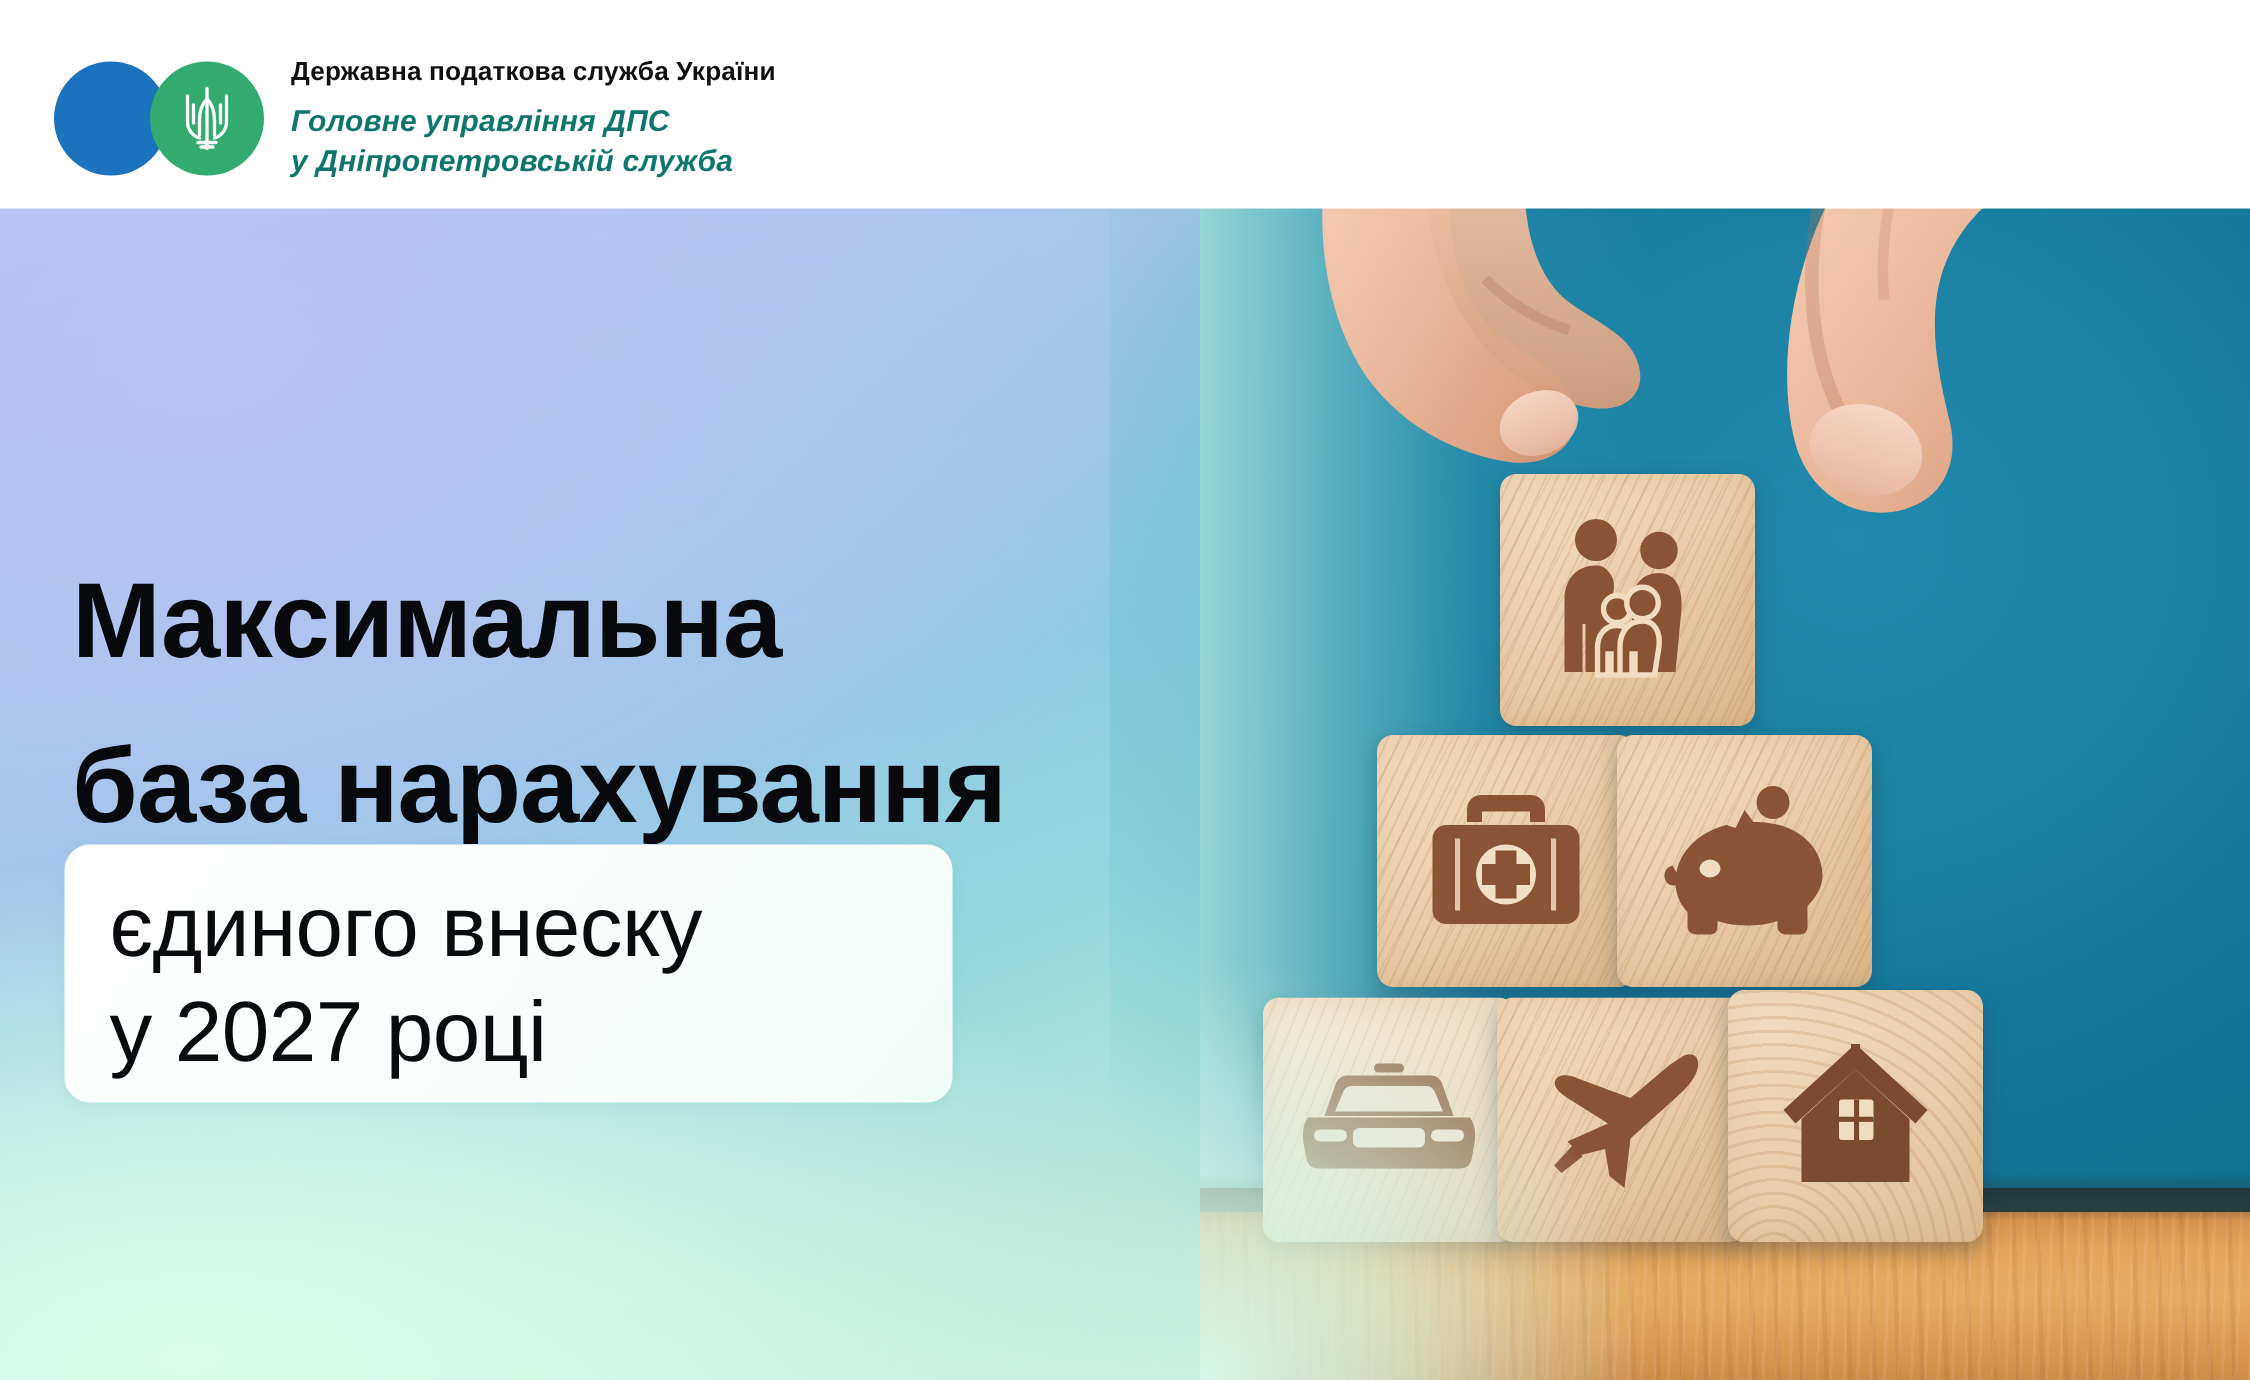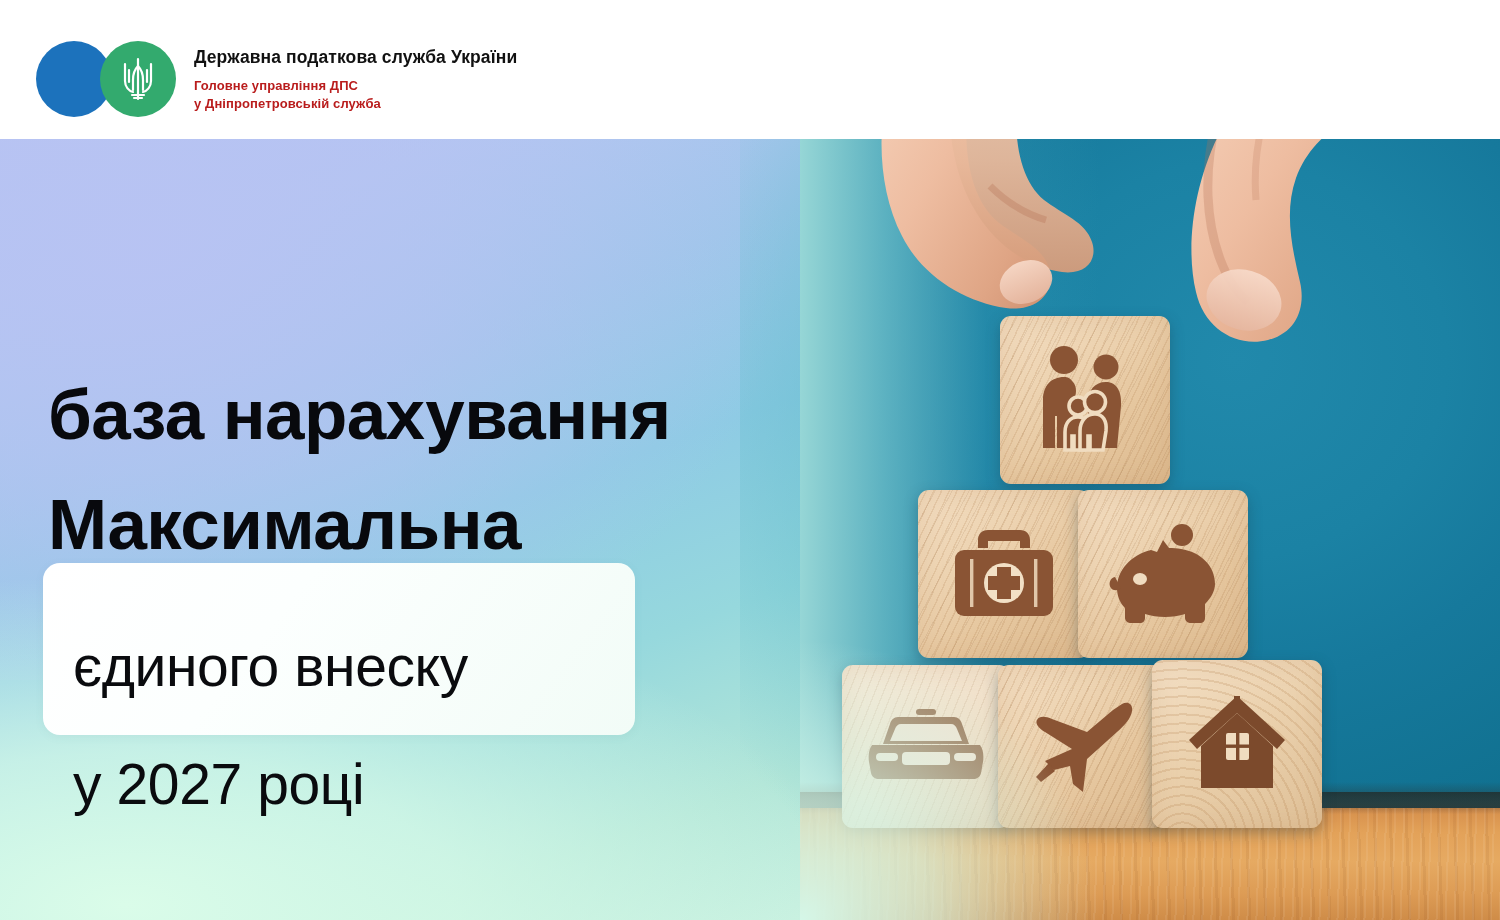--- a/index.html
+++ b/index.html
@@ -46,22 +46,22 @@
     display:flex; align-items:center; justify-content:center;
   }
   .logo-circle-green svg { display:block; }
 
   .header-text { display:flex; flex-direction:column; justify-content:center; }
   .org-line1 {
     font-size:17.5px; font-weight:bold; color:#111111;
     letter-spacing:.1px; line-height:1.3; margin-bottom:9px;
   }
   .org-line2, .org-line3 {
-    font-size:13px; font-weight:bold; color:#b91c1c;
-    letter-spacing:.1px; line-height:1.35;
+    font-size:20px; font-weight:bold; color:#0f766e;
+    letter-spacing:.1px; line-height:1.35;font-style:italic;
   }
 
   
   .bg {
     position:absolute; left:0; top:120px;
     width:1500px; height:800px;
     overflow:hidden;
     background:
       linear-gradient(160deg,
         #b6c3f2 0%,
@@ -229,21 +229,21 @@
     border-radius:17px;
     z-index:21;
     box-shadow:0 2px 10px rgba(90,130,130,.07);
     padding:20px 28px 0 30px;
   }
   .subtitle {
     font-size:57px; line-height:70px;
     font-weight:normal; color:#0a0b0e;
     letter-spacing:-.4px;
   }
-  .subtitle .sb-line { display:block; white-space:nowrap;margin-top:48px; }
+  .subtitle .sb-line { display:block; white-space:nowrap; }
 </style>
 </head>
 <body>
 
 <div class="poster">
 
   <div class="bg">
     <div class="bg-left-lav"></div>
     <div class="bg-right-teal"></div>
     <div class="bg-bottom-mint"></div>
@@ -379,22 +379,22 @@
         <rect x="53" y="39" width="3.4" height="27" fill="#7c4a2c"></rect>
         <rect x="43" y="50.5" width="23" height="3.4" fill="#7c4a2c"></rect>
       </svg>
     </div>
 
     <div class="photo-fade-left"></div>
     <div class="photo-fade-bottomleft"></div>
   </div>
 
   <div class="headline">
+    <span class="hl-line">Максимальна</span>
     <span class="hl-line">база нарахування</span>
-    <span class="hl-line">Максимальна</span>
   </div>
 
   <div class="subcard">
     <div class="subtitle">
       <span class="sb-line">єдиного внеску</span>
       <span class="sb-line">у 2027 році</span>
     </div>
   </div>
 
   <div class="header">

